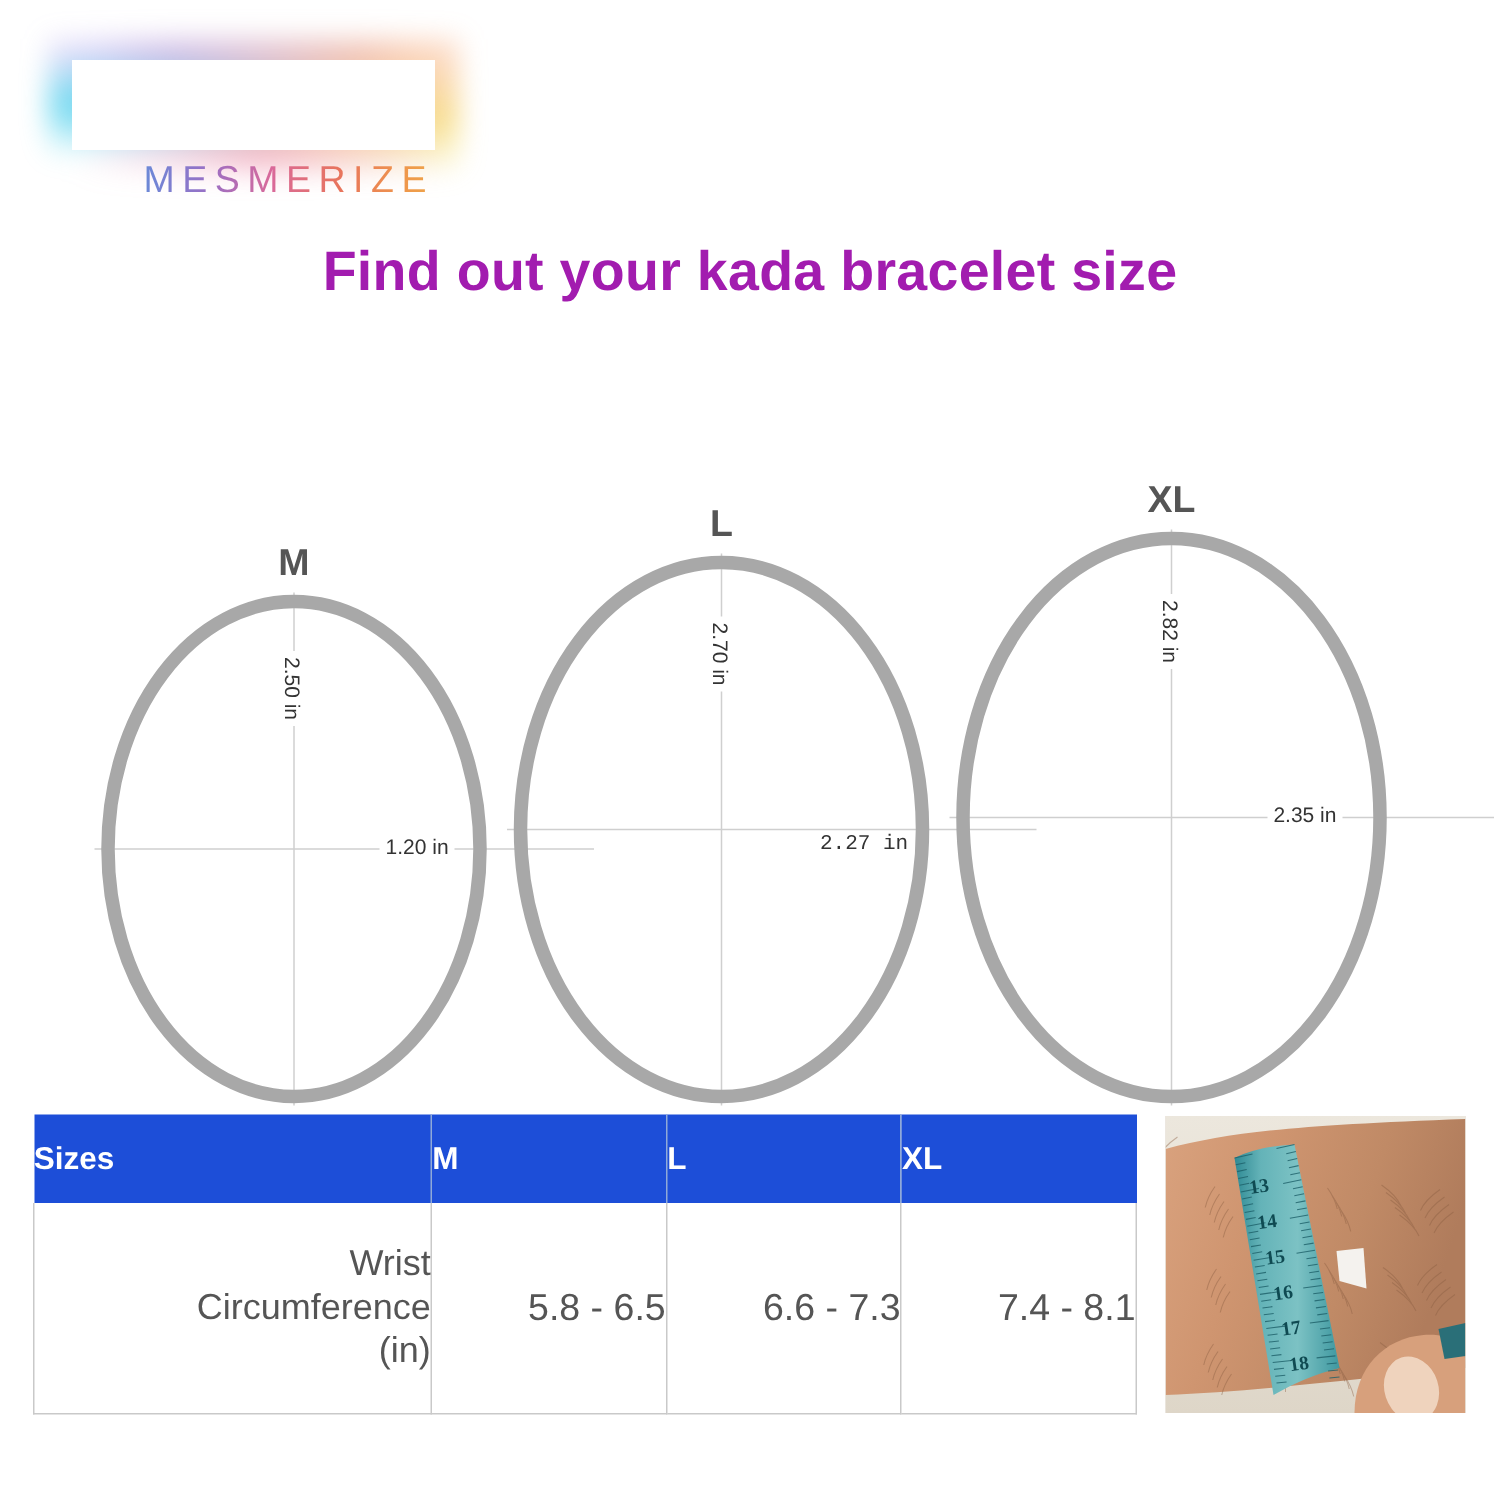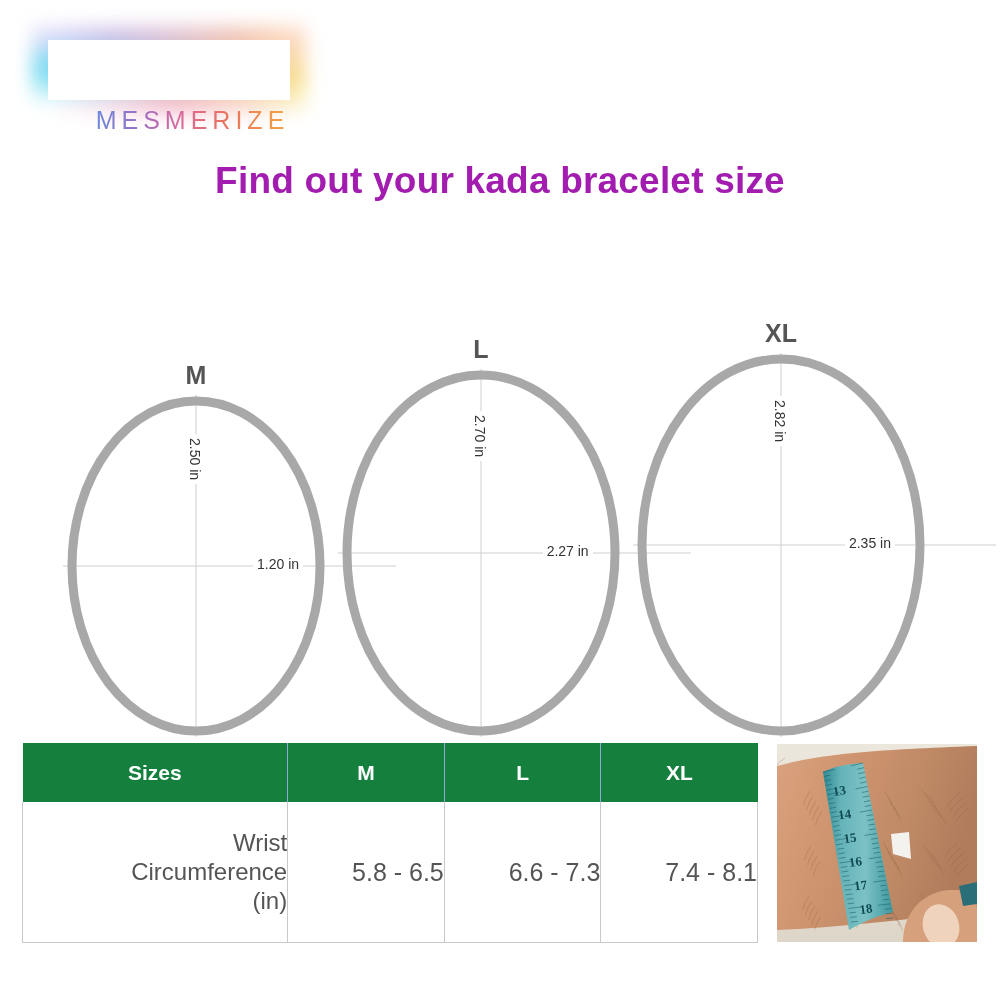--- a/index.html
+++ b/index.html
@@ -81,23 +81,23 @@
     color:#333; background:#fff; padding:4px 0; white-space:nowrap;
     writing-mode:vertical-rl; text-orientation:mixed;
   }
 
   
   #size-table {
     position:absolute; left:22px; top:743px;
     width:736px; border-collapse:collapse;
   }
   #size-table th {
-    background:#15803d; color:#ffffff;
+    background:#1d4ed8; color:#ffffff;
     font-size:21px; font-weight:700;
-    height:59px; text-align:center;
+    height:59px; text-align:left;
     border-right:1px solid #8fa9d8;
   }
   #size-table th:last-child { border-right:none; }
   #size-table td {
     border:1px solid #c9c9c9;
     height:140px; text-align:center; vertical-align:middle;
     font-size:25px; color:#555; line-height:1.22;
   }
   #size-table td:first-child { font-size:24px; }
   #size-table tr.body-row td { border-top:none;text-align:right; }
@@ -136,21 +136,21 @@
         <div class="dim-h" style="left: 190.04px; top: 164px;">1.20 in</div>
         <div class="dim-v" style="left: 124px; top: 42px;">2.50 in</div>
       </div>
       <div class="oval-group" style="left: 338px; top: 21px; width: 376px; height: 384px;">
         <div class="oval-label" style="left: 0px; top: -29px; width: 286px;">L</div>
         <svg width="376" height="384" class="oval-svg">
           <line x1="-5" y1="187" x2="353" y2="187" stroke="#cfcfcf" stroke-width="1"></line>
           <line x1="143" y1="3" x2="143" y2="371" stroke="#cfcfcf" stroke-width="1"></line>
           <ellipse cx="143" cy="187" rx="134" ry="178" fill="none" stroke="#a8a8a8" stroke-width="9"></ellipse>
         </svg>
-        <div class="dim-h" style="left: 204.64px; top: 177px;">2.27 in</div>
+        <div class="dim-h" style="left: 204.64px; top: 189px; font-family: Liberation Mono, monospace;">2.27 in</div>
         <div class="dim-v" style="left: 134px; top: 44.6px;">2.70 in</div>
       </div>
       <div class="oval-group" style="left: 633px; top: 5px; width: 386px; height: 400px;">
         <div class="oval-label" style="left: 0px; top: -29px; width: 296px;">XL</div>
         <svg width="386" height="400" class="oval-svg">
           <line x1="-5" y1="195" x2="363" y2="195" stroke="#cfcfcf" stroke-width="1"></line>
           <line x1="148" y1="3" x2="148" y2="387" stroke="#cfcfcf" stroke-width="1"></line>
           <ellipse cx="148" cy="195" rx="139" ry="186" fill="none" stroke="#a8a8a8" stroke-width="9"></ellipse>
         </svg>
         <div class="dim-h" style="left: 211.94px; top: 185px;">2.35 in</div>

